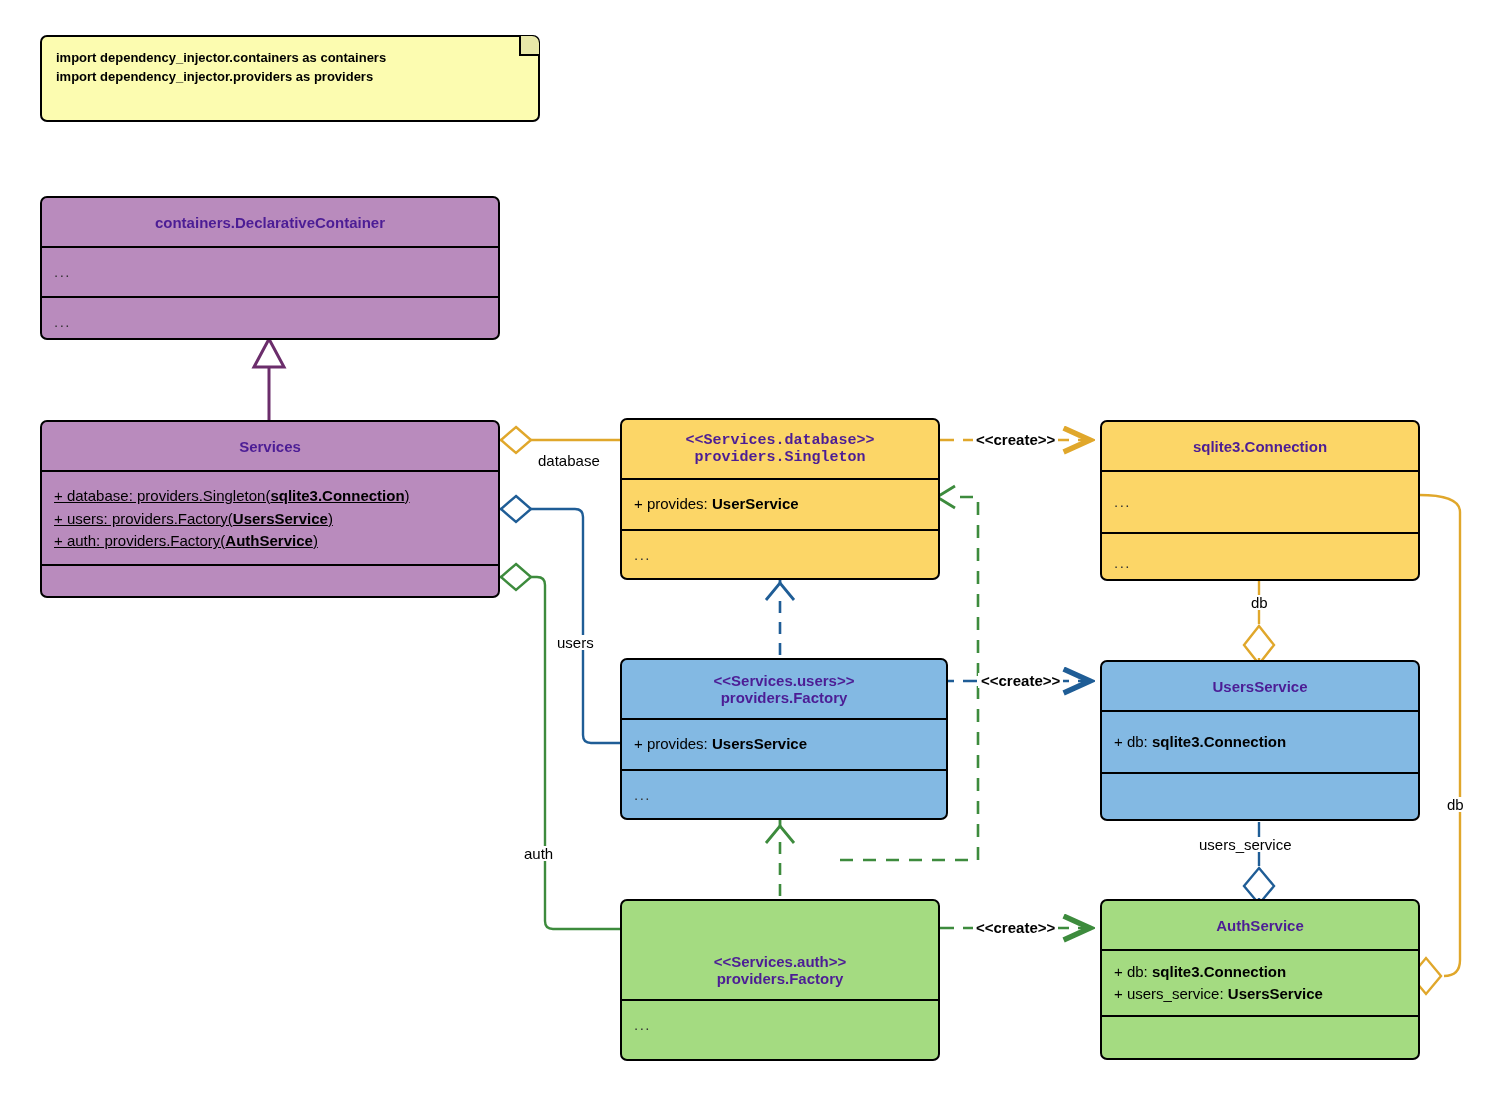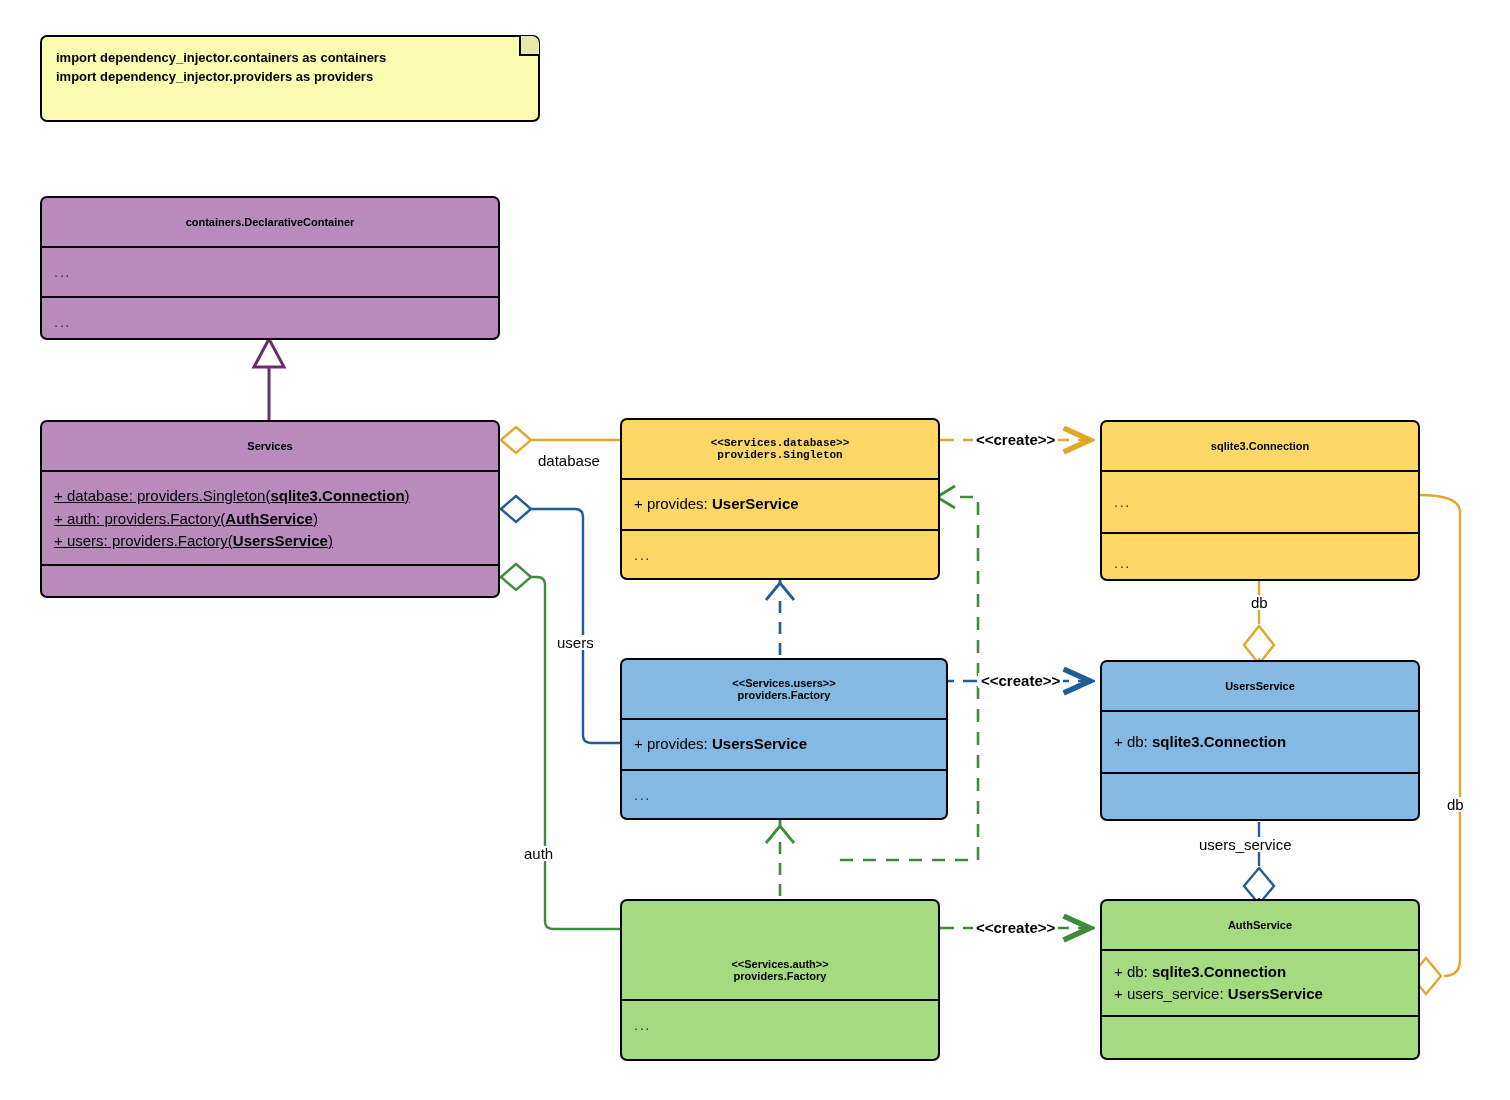--- a/index.html
+++ b/index.html
@@ -56,22 +56,22 @@
     overflow:hidden;
   }
   .uclass .hdr{
     box-sizing:border-box;
     display:flex;
     flex-direction:column;
     align-items:center;
     justify-content:center;
     text-align:center;
     font-weight:bold;
-    font-size:11px;
-    color:#000000;
+    font-size:15px;
+    color:#4c1d95;
     border-bottom:2.5px solid #000;
     padding:24px 8px;
   }
   .uclass .hdr .l2{ display:block; }
   .uclass .cmp{
     box-sizing:border-box;
     font-size:15px;
     color:#000;
     padding:10px 12px;
     border-bottom:2.5px solid #000;
@@ -204,22 +204,22 @@
     </div>
     <div class="cmp last" style="height:49px;">
       <span class="attr dots">...</span>
     </div>
   </div>
 
   <div class="uclass purple" style="left:40px; top:420px; width:460px; height:178px;">
     <div class="hdr" style="height:38px;">Services</div>
     <div class="cmp" style="height:94px; padding-top:12px;">
       <div><span class="attr stat"><span>+ database: providers.Singleton(</span><b>sqlite3.Connection</b><span>)</span></span></div>
+      <div><span class="attr stat"><span>+ users: providers.Factory(</span><b>UsersService</b><span>)</span></span></div>
       <div><span class="attr stat"><span>+ auth: providers.Factory(</span><b>AuthService</b><span>)</span></span></div>
-      <div><span class="attr stat"><span>+ users: providers.Factory(</span><b>UsersService</b><span>)</span></span></div>
     </div>
     <div class="cmp last" style="height:51px;"></div>
   </div>
 
   <div class="uclass yellow" style="left:620px; top:418px; width:320px; height:162px;">
     <div class="hdr" style="height:60px;font-family:Liberation Mono, monospace;">
       <span class="l2">&lt;&lt;Services.database&gt;&gt;</span>
       <span class="l2">providers.Singleton</span>
     </div>
     <div class="cmp" style="height:51px;">

